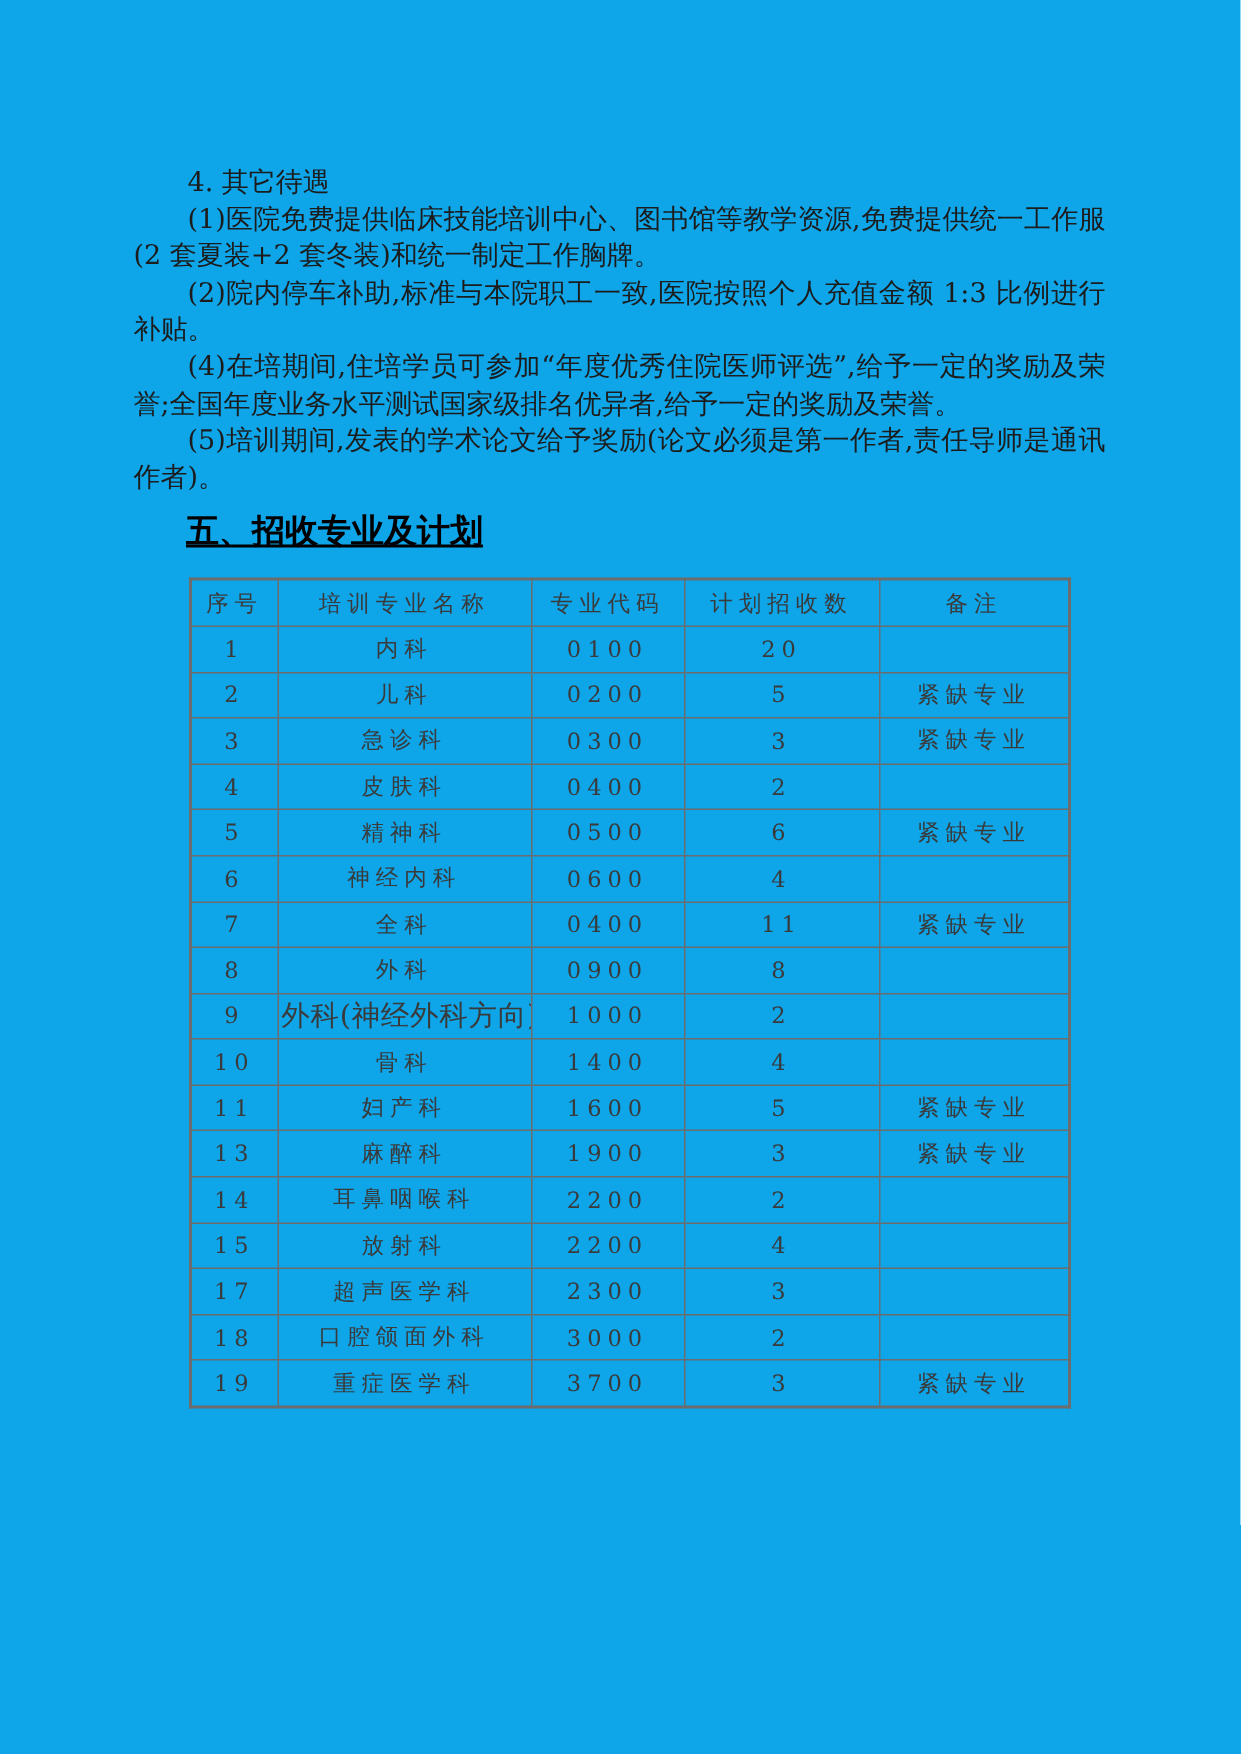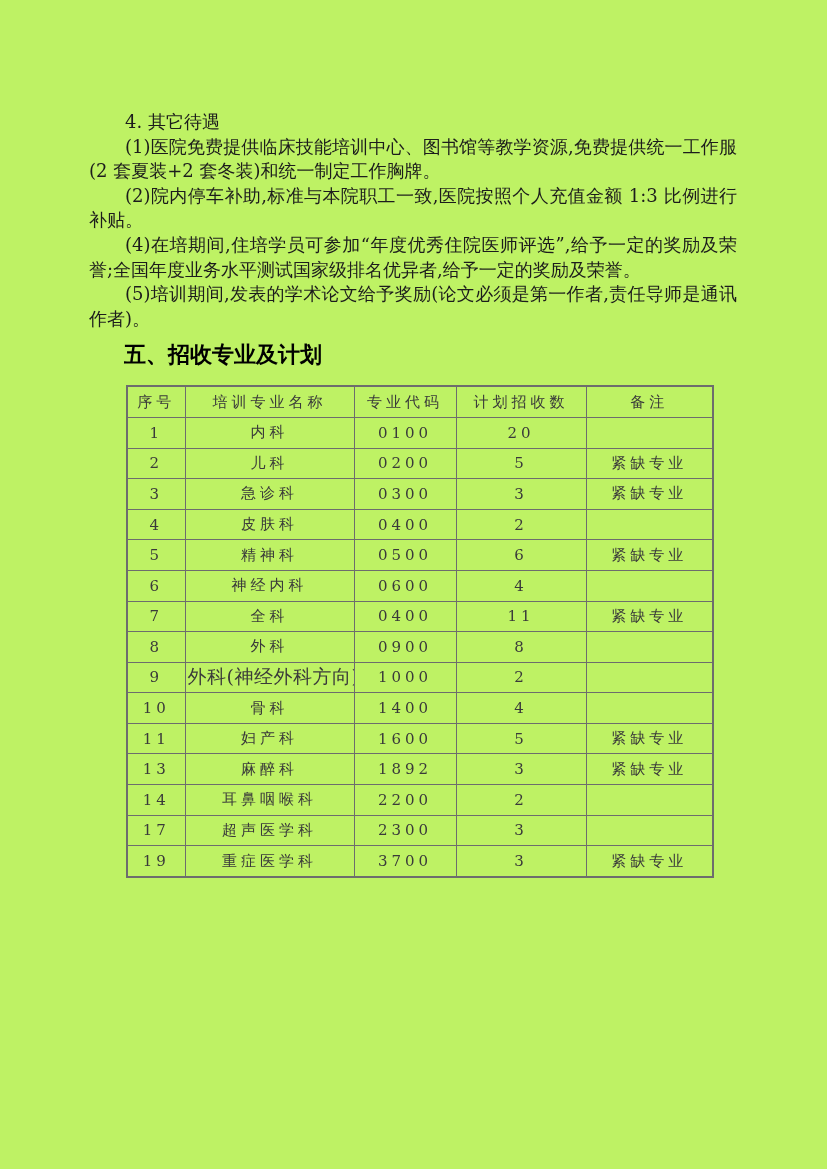--- a/index.html
+++ b/index.html
@@ -4,21 +4,21 @@
 <style>
   html, body {
     margin: 0;
     padding: 0;
     background: #ffffff;
   }
   .page {
     position: relative;
     width: 827px;
     height: 1169px;
-    background: #bef264;
+    background: #0ea5e9;
     box-sizing: border-box;
     padding: 110px 90px 0 89px;
     font-family: "DejaVu Serif", "Liberation Serif", serif;
     color: #1c1c1c;
     overflow: hidden;
   }
   .body-para, .subhead {
     margin: 0;
     font-size: 18px;
     line-height: 24.6px;
@@ -29,20 +29,21 @@
     text-align: left;
   }
   .section-heading {
     font-family: "DejaVu Sans", "Liberation Sans", sans-serif;
     font-size: 22px;
     font-weight: 700;
     color: #000000;
     margin: 10px 0 16px 0;
     padding-left: 35px;
     line-height: 28px;
+    text-decoration: underline;
   }
   table.recruit {
     border-collapse: collapse;
     table-layout: fixed;
     width: 586px;
     margin-left: 37px;
     border: 2px solid #6d6d6d;
   }
   table.recruit th,
   table.recruit td {
@@ -187,43 +188,57 @@
           <td>妇产科</td>
           <td>1600</td>
           <td>5</td>
           <td>紧缺专业</td>
         </tr>
 
 
         <tr>
           <td>13</td>
           <td>麻醉科</td>
-          <td>1892</td>
+          <td>1900</td>
           <td>3</td>
           <td>紧缺专业</td>
         </tr>
 
         <tr>
           <td>14</td>
           <td>耳鼻咽喉科</td>
           <td>2200</td>
           <td>2</td>
           <td></td>
         </tr>
 
+        <tr>
+          <td>15</td>
+          <td>放射科</td>
+          <td>2200</td>
+          <td>4</td>
+          <td></td>
+        </tr>
 
 
         <tr>
           <td>17</td>
           <td>超声医学科</td>
           <td>2300</td>
           <td>3</td>
           <td></td>
         </tr>
 
+        <tr>
+          <td>18</td>
+          <td>口腔颌面外科</td>
+          <td>3000</td>
+          <td>2</td>
+          <td></td>
+        </tr>
 
         <tr>
           <td>19</td>
           <td>重症医学科</td>
           <td>3700</td>
           <td>3</td>
           <td>紧缺专业</td>
         </tr>
       </tbody>
   </table>

